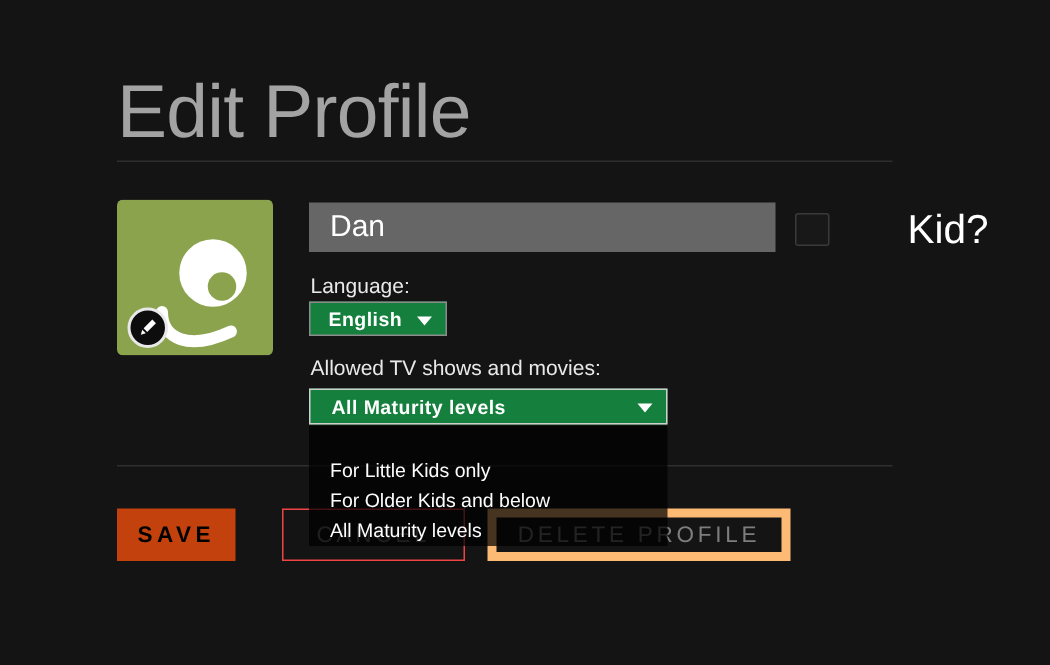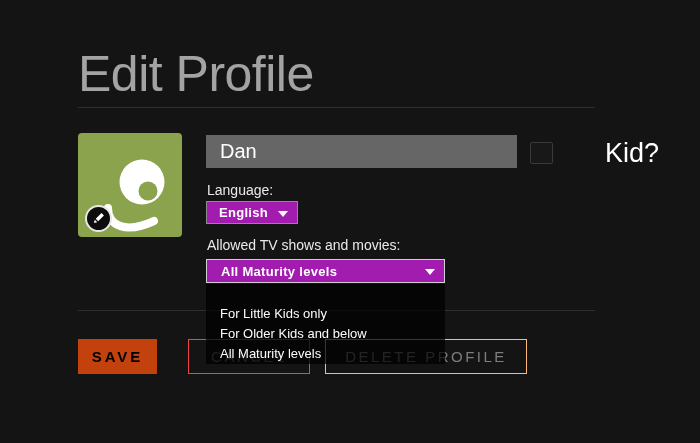--- a/index.html
+++ b/index.html
@@ -40,21 +40,21 @@
 
   
   .kid-checkbox { left:530px; top:142px; width:23px; height:22px; border:1px solid #3a3a3a; background:#181818; border-radius:2px; }
   .kid-label { left:561px; top:142px; font-size:27px; color:#ffffff; line-height:22px;margin-left:44px; }
 
   .field-label { font-size:14px; color:#e9e9e9; font-weight:400; }
   .language-label { left:207px; top:182px; }
   .allowed-label  { left:207px; top:237px; }
 
   .select-btn {
-    background:#a21caf; color:#fff; font-weight:700; font-size:13px;
+    background:#15803d; color:#fff; font-weight:700; font-size:13px;
     display:flex; align-items:center; padding-left:12px;
     letter-spacing:0.3px; cursor:pointer;
   }
   .language-select { left:206px; top:201px; width:92px; height:23px; border:1px solid #8c8c8c; }
   .maturity-select { left:206px; top:259px; width:239px; height:24px; border:1px solid #cfcfcf; padding-left:14px; }
   .caret {
     position:absolute; right:9px; top:50%; margin-top:-2px;
     width:0; height:0;
     border-left:5px solid transparent; border-right:5px solid transparent;
     border-top:6px solid #ffffff;
@@ -72,21 +72,21 @@
   }
 
   
   .btn {
     top:339px; height:35px;
     display:flex; align-items:center; justify-content:center;
     font-size:15px; letter-spacing:2.5px; cursor:pointer;
   }
   .btn-save   { left:78px;  width:79px;  background:#c2410c; color:#000000; font-weight:700; letter-spacing:3px; }
   .btn-cancel { left:188px; width:122px; background:transparent; border:1px solid #ef4444; color:#6f6f6f; }
-  .btn-delete { left:325px; width:202px; background:transparent; border:1px solid #fdba74; color:#7d7d7d; }
+  .btn-delete { left:325px; width:202px; background:transparent; border:6px solid #fdba74; color:#7d7d7d; }
 </style>
 </head>
 <body>
 
 <h1 class="abs page-title">Edit Profile</h1>
 <div class="abs divider divider-top"></div>
 
 <div class="abs avatar-box">
   <svg width="104" height="104" viewBox="0 0 104 104">
     <rect x="0" y="0" width="104" height="104" fill="#8BA34D"></rect>

